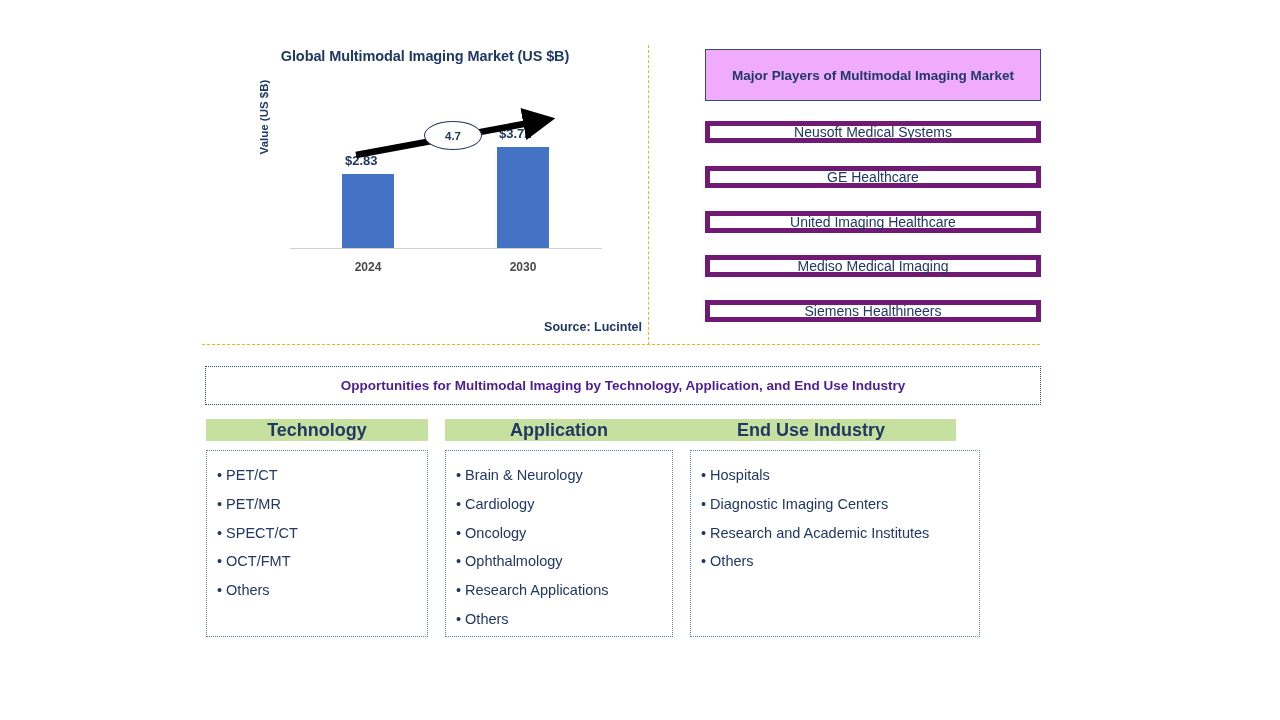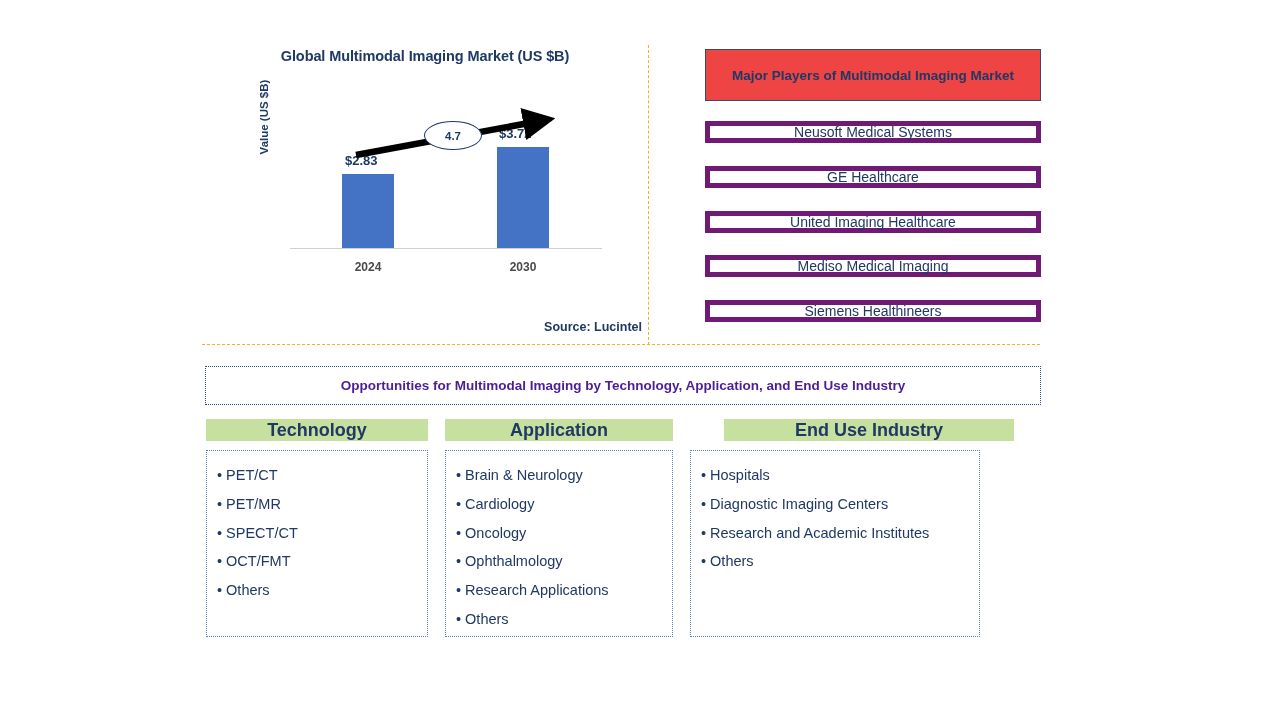--- a/index.html
+++ b/index.html
@@ -157,21 +157,21 @@
     position: absolute;
     left: 705px;
     top: 49px;
     width: 336px;
   }
   #players-header {
     box-sizing: border-box;
     width: 336px;
     height: 52px;
     border: 1.6px solid #2E4C7E;
-    background: #ef4444;
+    background: #f0abfc;
     display: flex;
     align-items: center;
     justify-content: center;
     font-size: 13.5px;
     font-weight: bold;
     color: #1F3864;
   }
   .player-row {
     box-sizing: border-box;
     width: 336px;
@@ -236,21 +236,21 @@
     white-space: nowrap;
   }
   .col-item .bullet { margin-right: 4px; }
 
   #col-header-0 { left: 206px; top: 419px; width: 222px; }
   #col-body-0   { left: 206px; top: 450px; width: 222px; height: 187px; }
 
   #col-header-1 { left: 445px; top: 419px; width: 228px; }
   #col-body-1   { left: 445px; top: 450px; width: 228px; height: 187px; }
 
-  #col-header-2 { left: 724px; top: 419px; width: 290px; }
+  #col-header-2 { left: 666px; top: 419px; width: 290px; }
   #col-body-2   { left: 690px; top: 450px; width: 290px; height: 187px; overflow: hidden; }
 </style>
 </head>
 <body>
 
 <div class="stage">
 
   <div id="chart-title">Global Multimodal Imaging Market (US $B)</div>
 
   <div id="chart-area">

